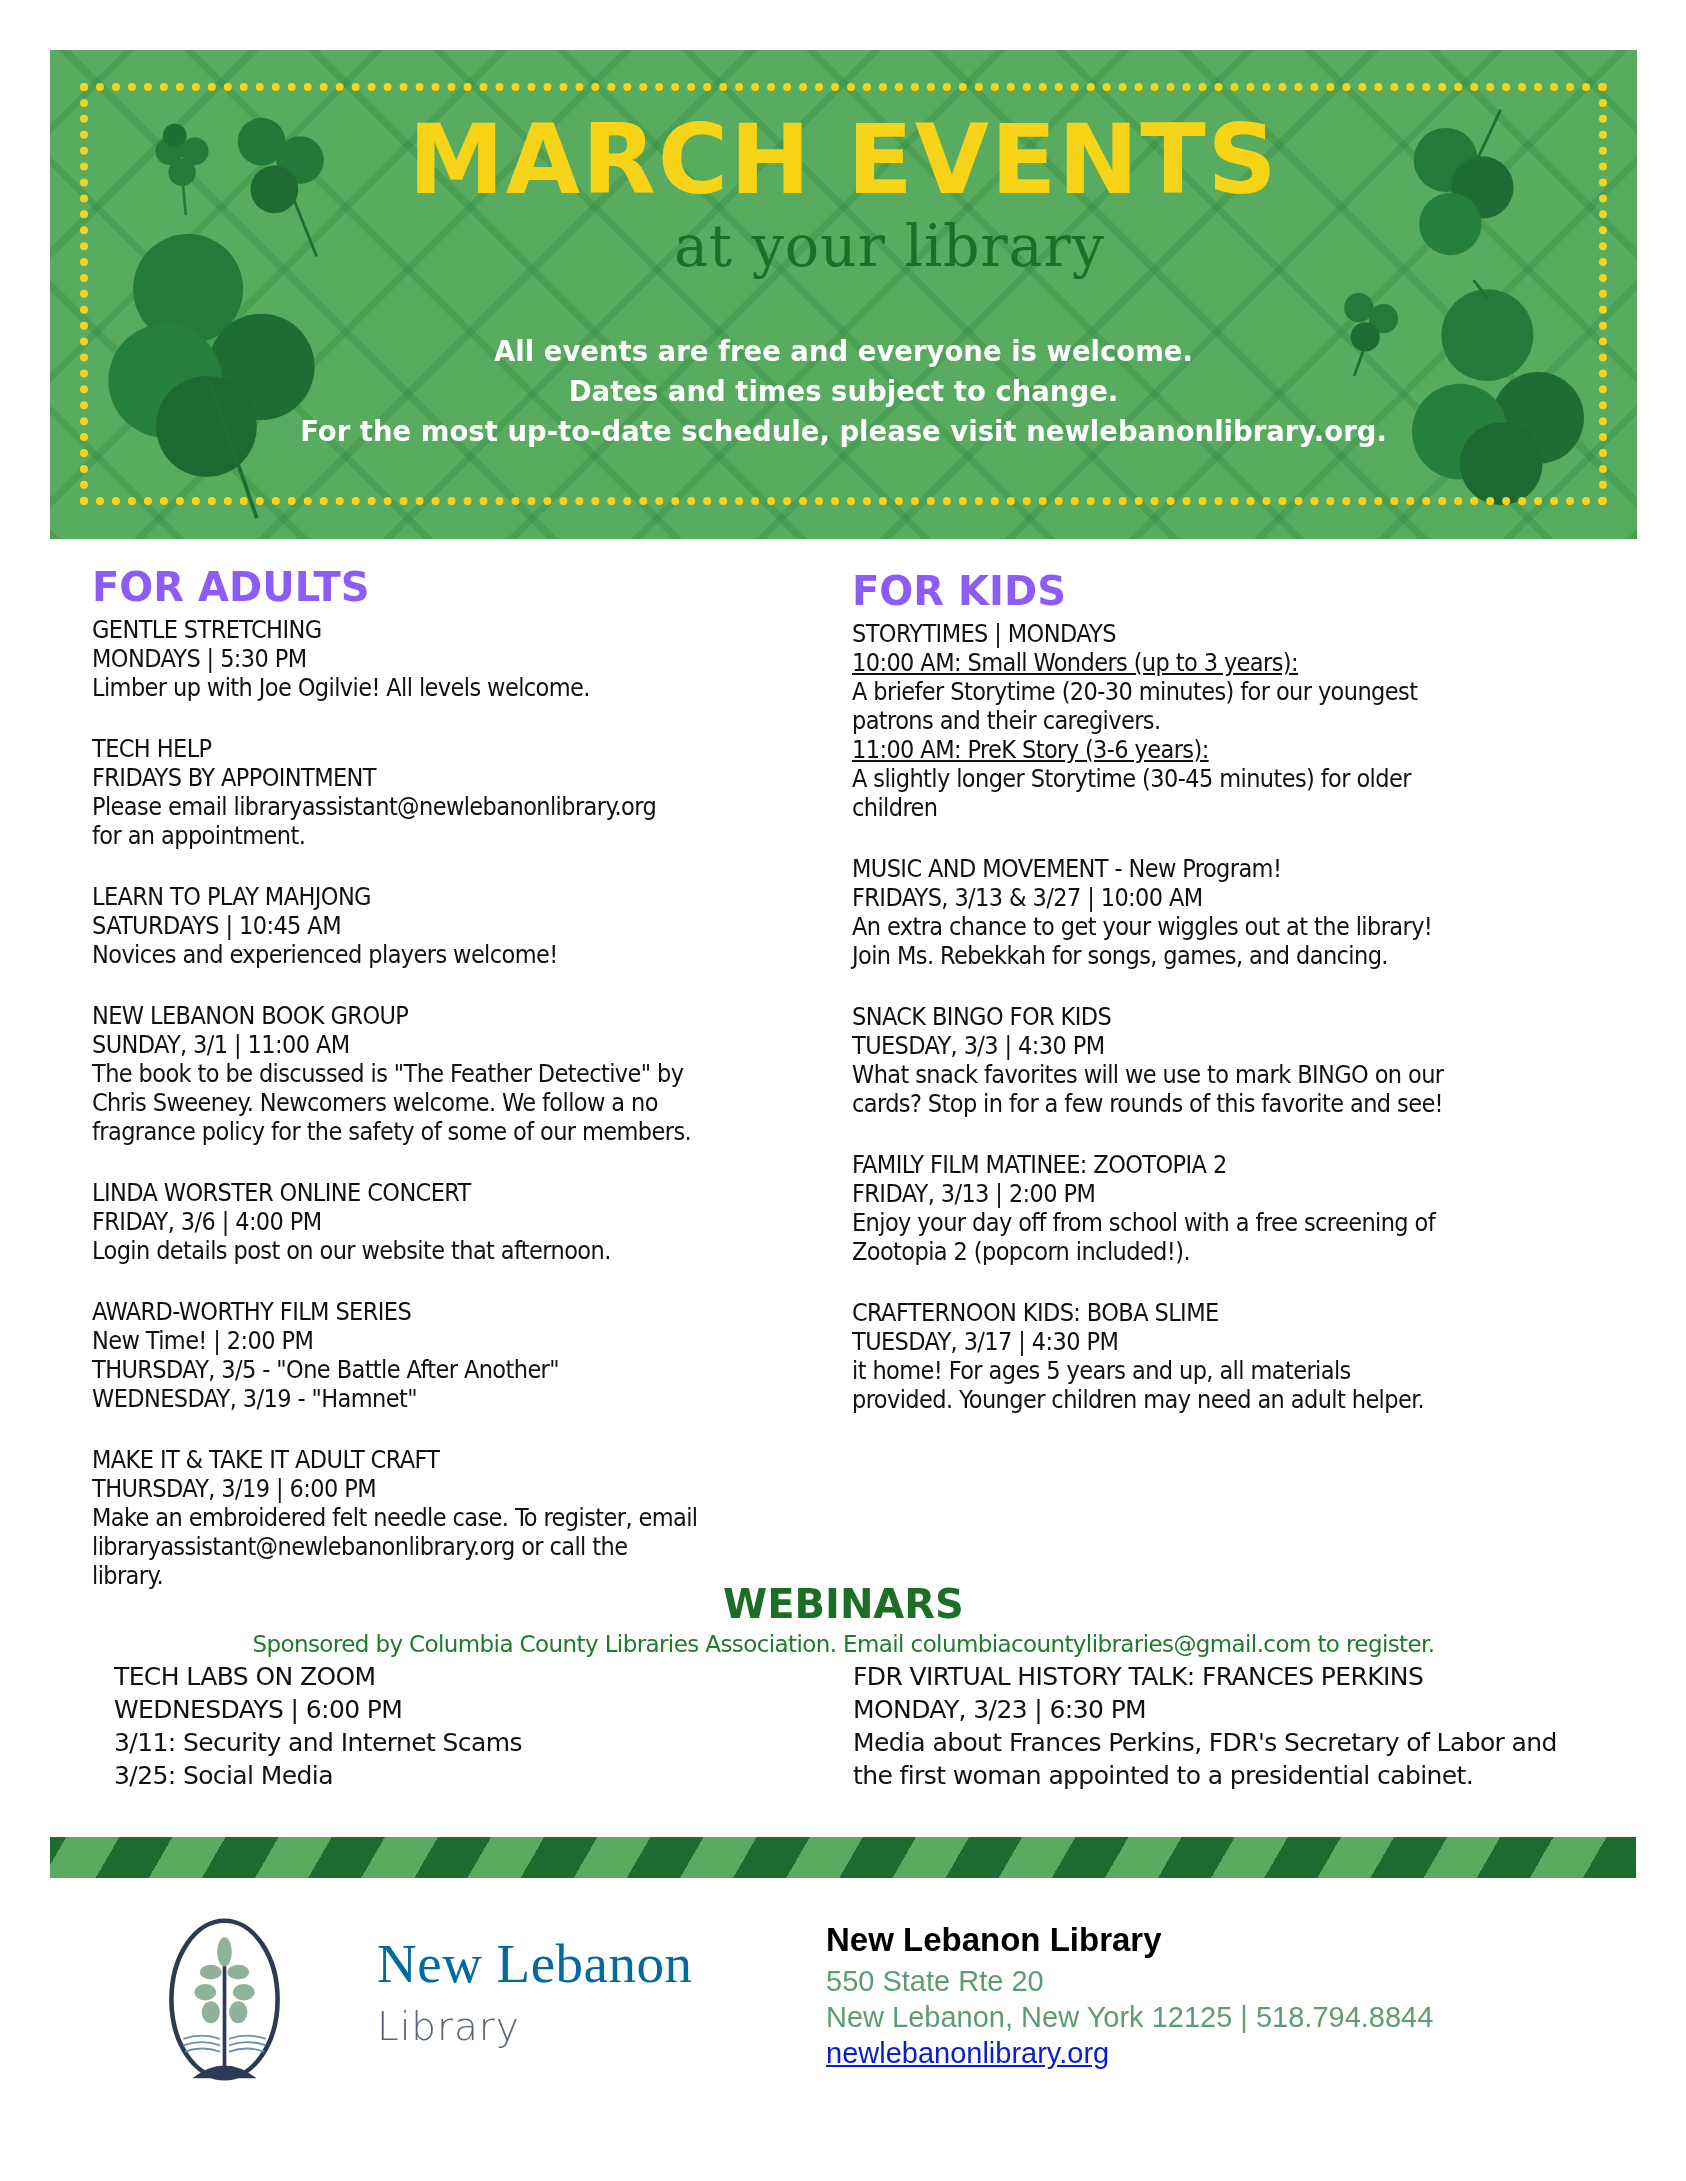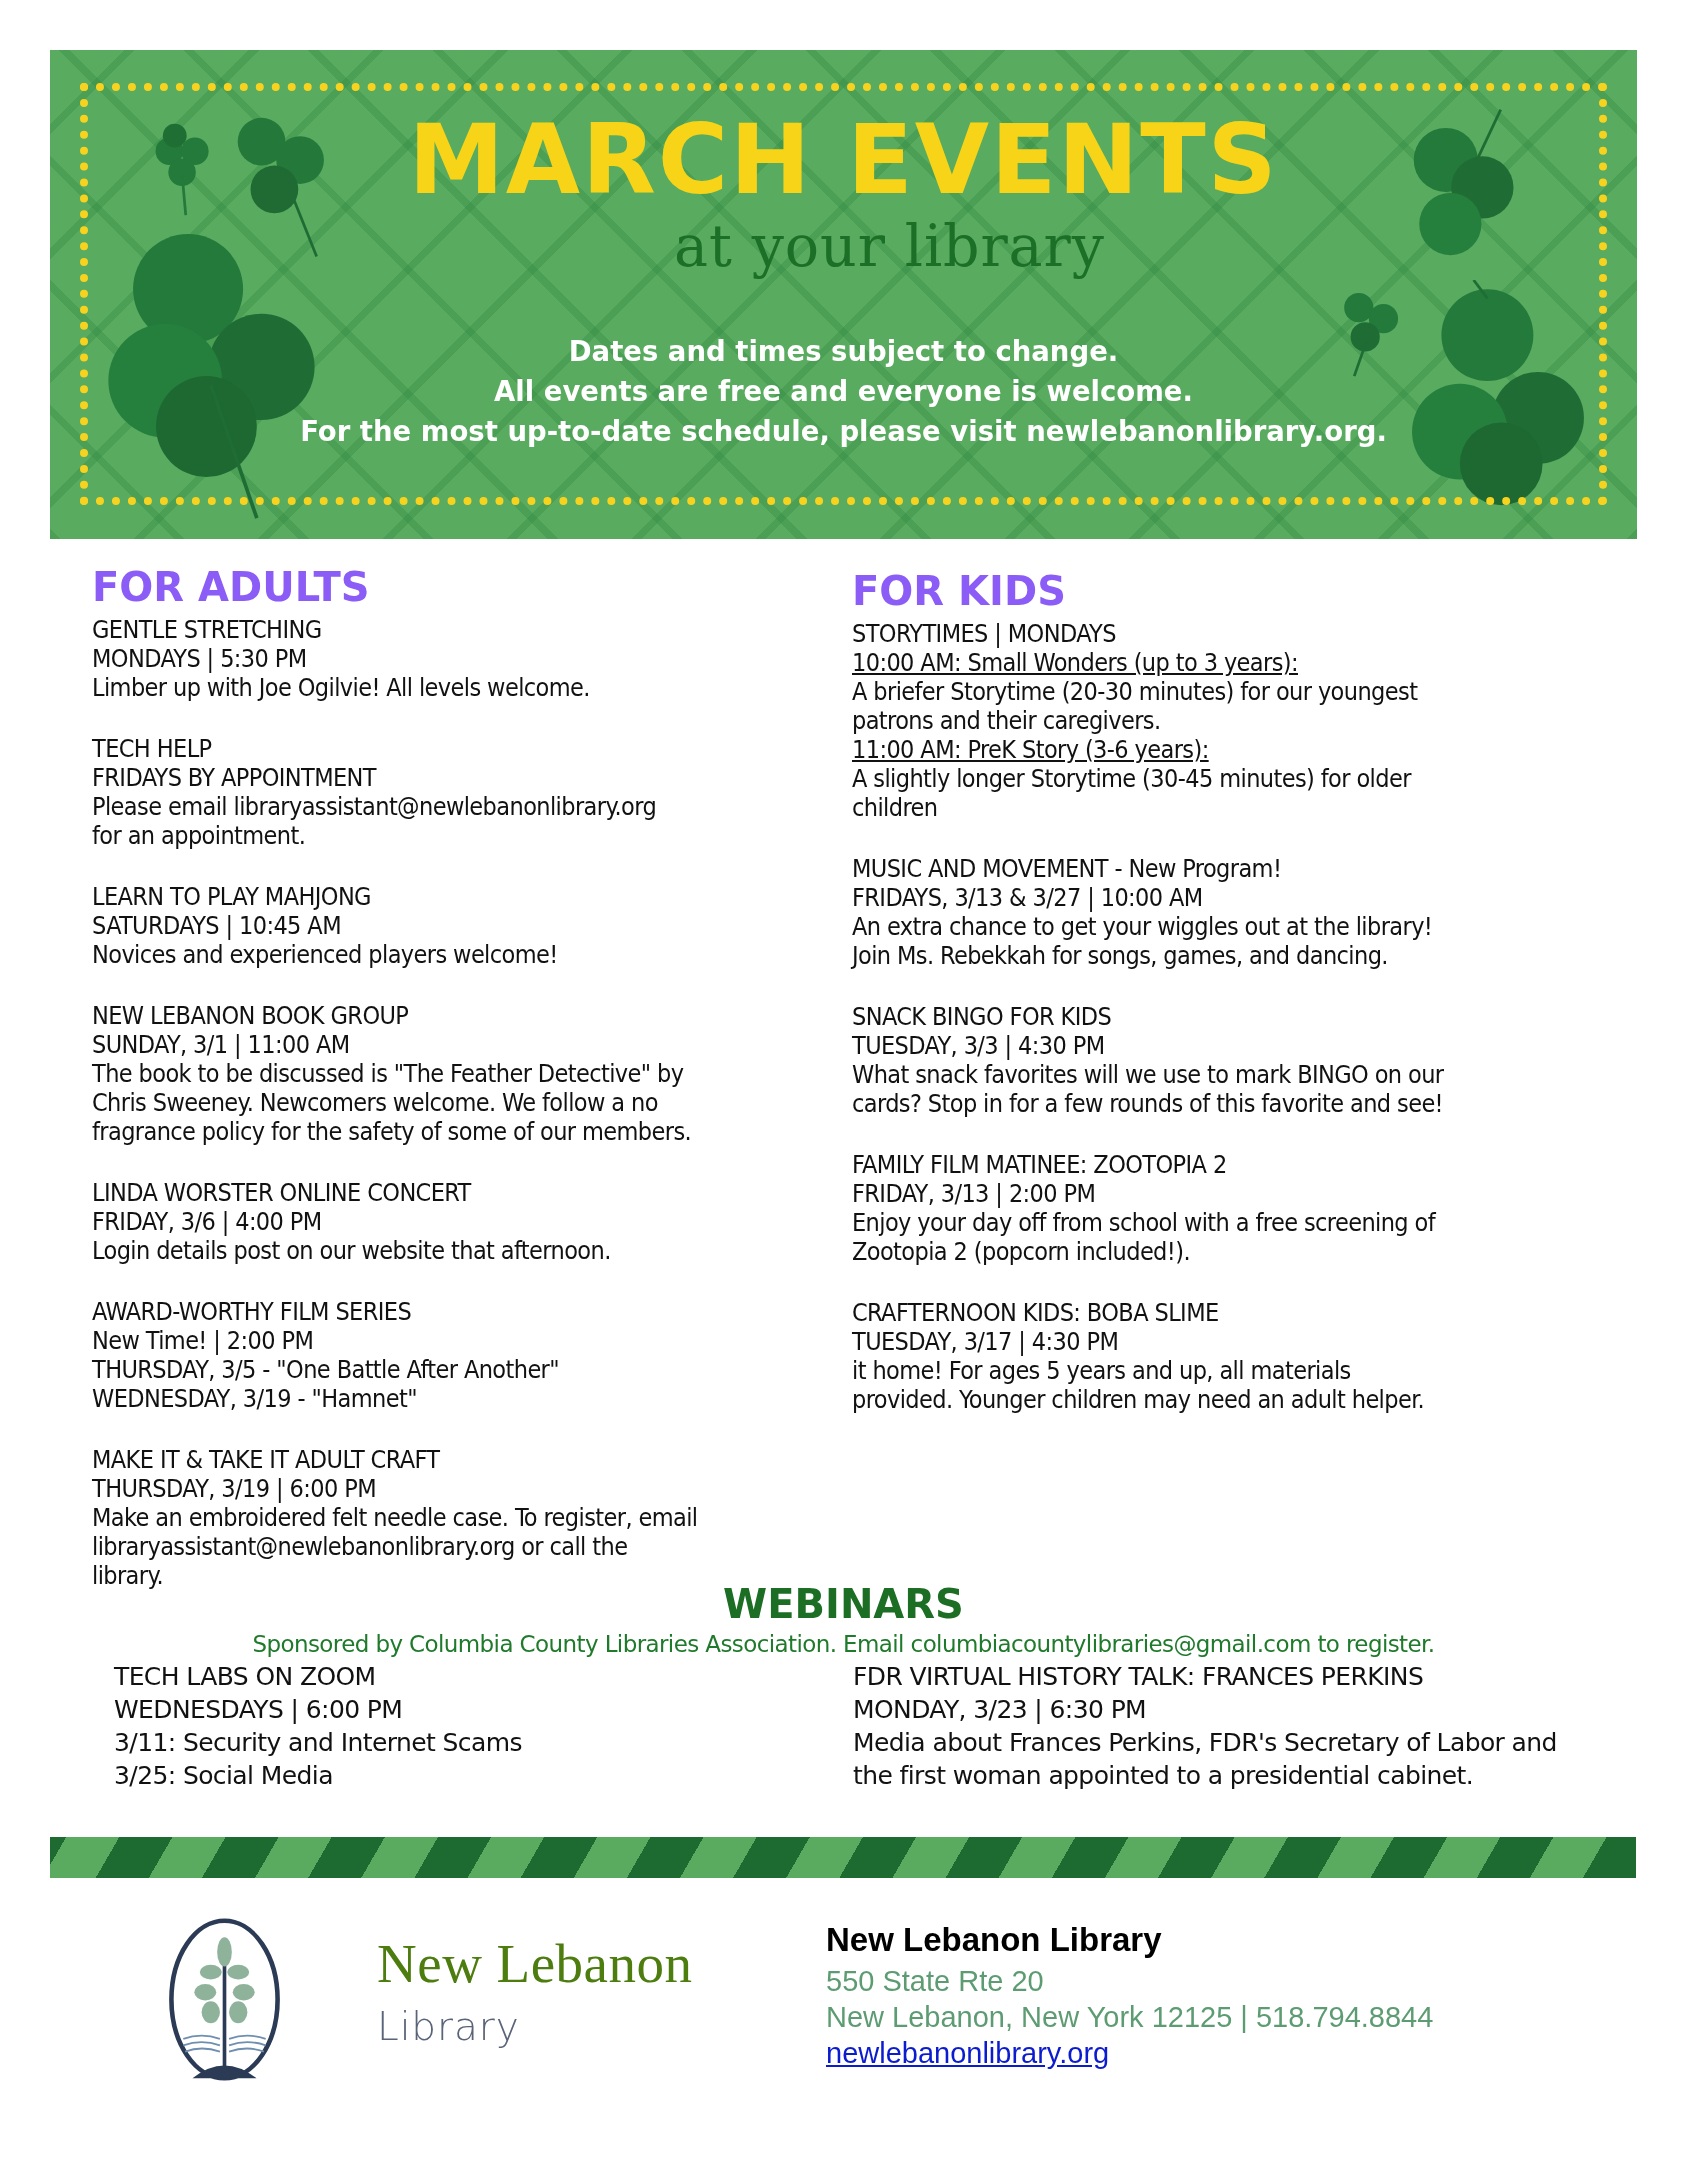--- a/index.html
+++ b/index.html
@@ -49,21 +49,21 @@
   .web-right { left: 793px; width: 790px; }
   .web-col .line { font-size: 25px; line-height: 33px; white-space: nowrap; letter-spacing: -0.6px;
     font-family: "DejaVu Sans", sans-serif; }
 
   
   .stripe { position: absolute; left: 50px; top: 1837px; width: 1586px; height: 41px;
     background: repeating-linear-gradient(-60deg, #1d6b31 0 46px, #5aab5f 46px 92px); }
 
   
   .logo { position: absolute; left: 165px; top: 1915px; width: 119px; height: 170px; }
-  .logo-name { position: absolute; left: 377px; top: 1936px; color: #4d7c0f;
+  .logo-name { position: absolute; left: 377px; top: 1936px; color: #0369a1;
     font-family: "Liberation Serif", serif; font-size: 55px; line-height: 1; letter-spacing: 0.5px; }
   .logo-sub { position: absolute; left: 377px; top: 2007px; color: #5a6478;
     font-family: "DejaVu Sans", sans-serif; font-weight: 200; font-size: 39px; line-height: 1; letter-spacing: 0.9px; }
   .contact { position: absolute; left: 826px; top: 1917px; }
   .contact-name { font-family: "Liberation Sans", sans-serif; font-weight: bold; font-size: 33px; line-height: 46px; color: #000; }
   .contact-line { font-family: "Liberation Sans", sans-serif; font-size: 29px; line-height: 36px; color: #5d9c72; }
   .contact-link { font-family: "Liberation Sans", sans-serif; font-size: 29px; line-height: 36px; color: #0b1ccf; text-decoration: underline; }
 </style>
 </head>
 <body>
@@ -121,22 +121,22 @@
         <circle cx="110" cy="200" r="45" fill="#1d6931"></circle>
       </g>
     <path d="M95 20 L80 0" stroke="#1f6d34" stroke-width="3" fill="none"></path>
   </svg>
 
   <div class="dots"></div>
 
   <div class="banner-title">MARCH EVENTS</div>
   <div class="banner-script">at your library</div>
   <div class="banner-lines">
+    <div>All events are free and everyone is welcome.</div>
     <div>Dates and times subject to change.</div>
-    <div>All events are free and everyone is welcome.</div>
     <div>For the most up-to-date schedule, please visit newlebanonlibrary.org.</div>
   </div>
 </div>
 
 <div class="col col-adults">
   <div class="section-heading">FOR ADULTS</div>
 
   <div class="event">
     <div class="line title">GENTLE STRETCHING</div>
     <div class="line when">MONDAYS | 5:30 PM</div>

